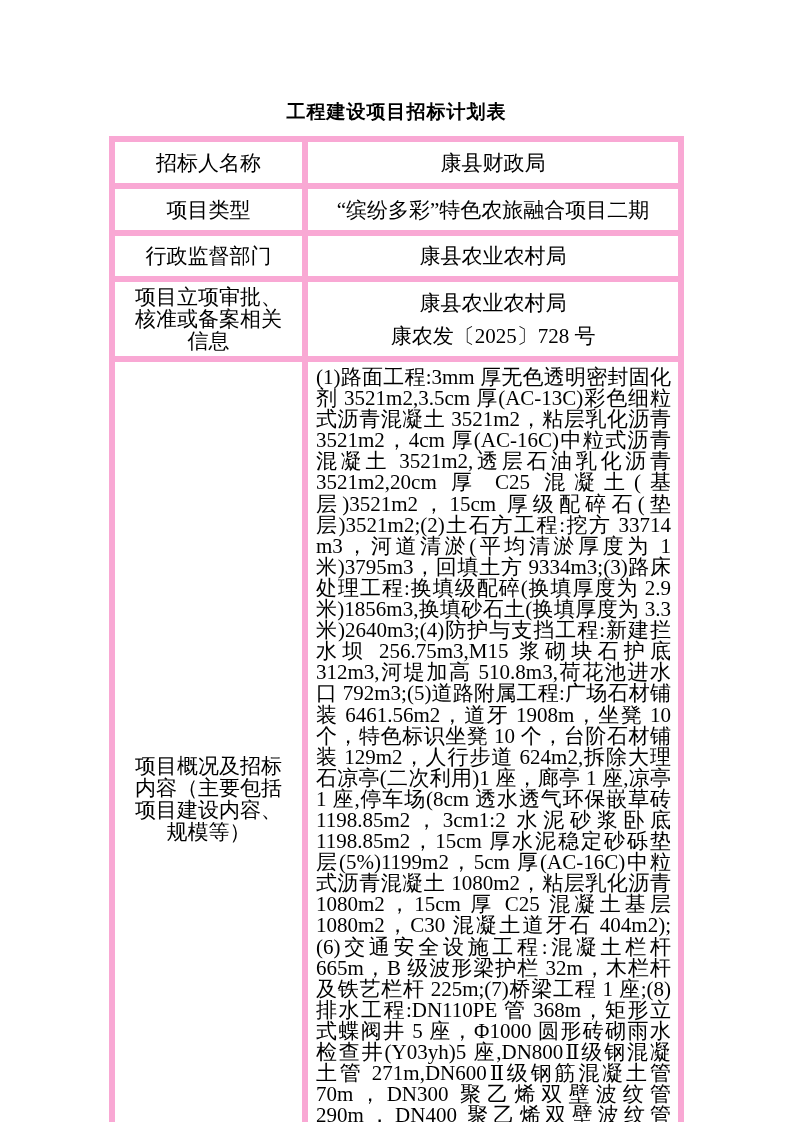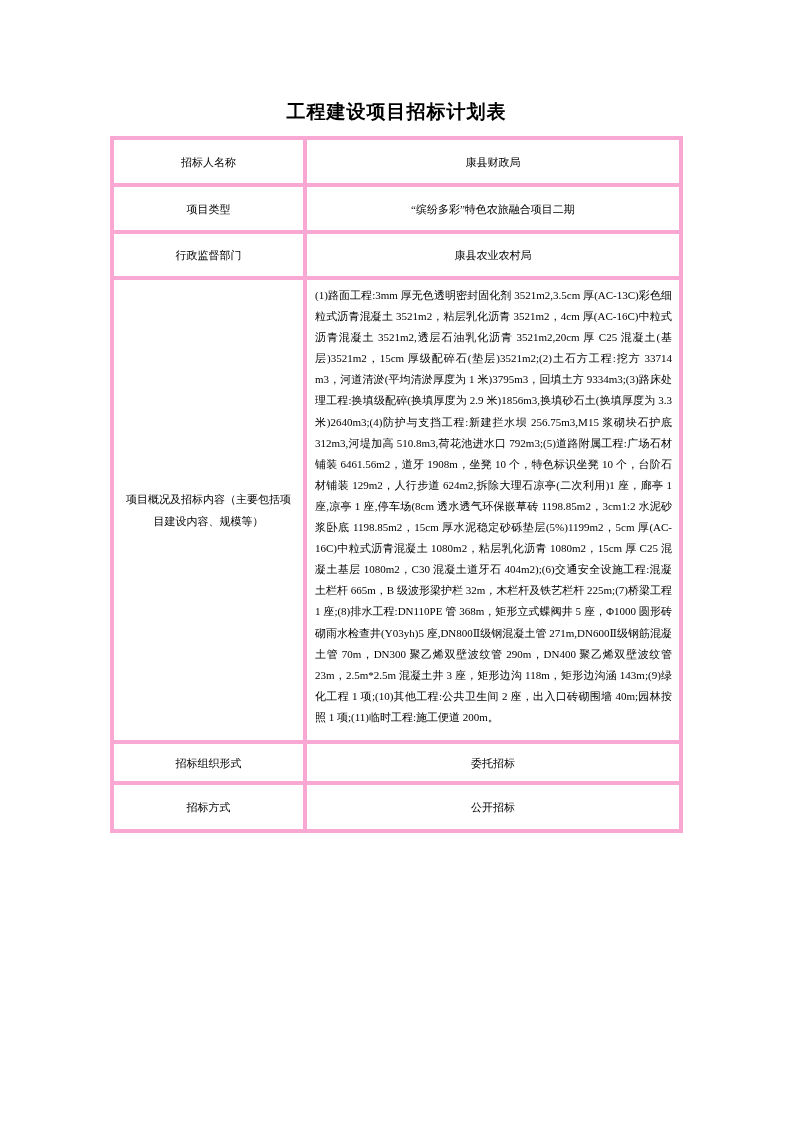--- a/index.html
+++ b/index.html
@@ -29,23 +29,23 @@
     letter-spacing: 1px;
   }
   table.plan-table {
     width: 569px;
     margin: 0 auto;
     border-collapse: collapse;
     table-layout: fixed;
     background: #ffffff;
   }
   table.plan-table td {
-    border: 4px solid #f9a8d4;
+    border: 6px solid #f9a8d4;
     box-sizing: border-box;
-    font-size: 11px;
+    font-size: 21px;
     color: #000000;
   }
   td.cell-label {
     width: 193px;
     text-align: center;
     vertical-align: middle;
     padding: 4px 10px;
     line-height: 22px;
   }
   td.cell-value {
@@ -95,20 +95,27 @@
       <tr class="r-regular">
         <td class="cell-label">项目类型</td>
         <td class="cell-value">“缤纷多彩”特色农旅融合项目二期</td>
       </tr>
 
       <tr class="r-regular-sm">
         <td class="cell-label">行政监督部门</td>
         <td class="cell-value">康县农业农村局</td>
       </tr>
 
+      <tr class="r-approval">
+        <td class="cell-label">项目立项审批、核准或备案相关信息</td>
+        <td class="cell-value">
+          <div>康县农业农村局</div>
+          <div class="approval-line-2">康农发〔2025〕728 号</div>
+        </td>
+      </tr>
 
       <tr>
         <td class="cell-label">项目概况及招标内容（主要包括项目建设内容、规模等）</td>
         <td class="cell-desc">(1)路面工程:3mm 厚无色透明密封固化剂 3521m2,3.5cm 厚(AC-13C)彩色细粒式沥青混凝土 3521m2，粘层乳化沥青 3521m2，4cm 厚(AC-16C)中粒式沥青混凝土 3521m2,透层石油乳化沥青 3521m2,20cm 厚 C25 混凝土(基层)3521m2，15cm 厚级配碎石(垫层)3521m2;(2)土石方工程:挖方 33714 m3，河道清淤(平均清淤厚度为 1 米)3795m3，回填土方 9334m3;(3)路床处理工程:换填级配碎(换填厚度为 2.9 米)1856m3,换填砂石土(换填厚度为 3.3 米)2640m3;(4)防护与支挡工程:新建拦水坝 256.75m3,M15 浆砌块石护底 312m3,河堤加高 510.8m3,荷花池进水口 792m3;(5)道路附属工程:广场石材铺装 6461.56m2，道牙 1908m，坐凳 10 个，特色标识坐凳 10 个，台阶石材铺装 129m2，人行步道 624m2,拆除大理石凉亭(二次利用)1 座，廊亭 1 座,凉亭 1 座,停车场(8cm 透水透气环保嵌草砖 1198.85m2，3cm1:2 水泥砂浆卧底 1198.85m2，15cm 厚水泥稳定砂砾垫层(5%)1199m2，5cm 厚(AC-16C)中粒式沥青混凝土 1080m2，粘层乳化沥青 1080m2，15cm 厚 C25 混凝土基层 1080m2，C30 混凝土道牙石 404m2);(6)交通安全设施工程:混凝土栏杆 665m，B 级波形梁护栏 32m，木栏杆及铁艺栏杆 225m;(7)桥梁工程 1 座;(8)排水工程:DN110PE 管 368m，矩形立式蝶阀井 5 座，Φ1000 圆形砖砌雨水检查井(Y03yh)5 座,DN800Ⅱ级钢混凝土管 271m,DN600Ⅱ级钢筋混凝土管 70m，DN300 聚乙烯双壁波纹管 290m，DN400 聚乙烯双壁波纹管 23m，2.5m*2.5m 混凝土井 3 座，矩形边沟 118m，矩形边沟涵 143m;(9)绿化工程 1 项;(10)其他工程:公共卫生间 2 座，出入口砖砌围墙 40m;园林按照 1 项;(11)临时工程:施工便道 200m。</td>
       </tr>
 
 
 
       <tr class="r-org">
         <td class="cell-label">招标组织形式</td>

